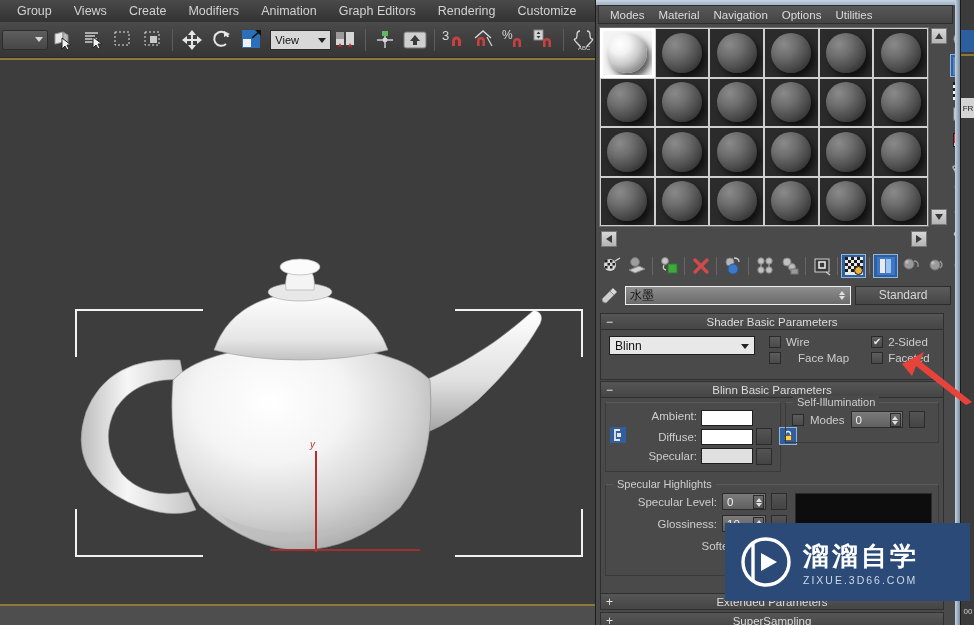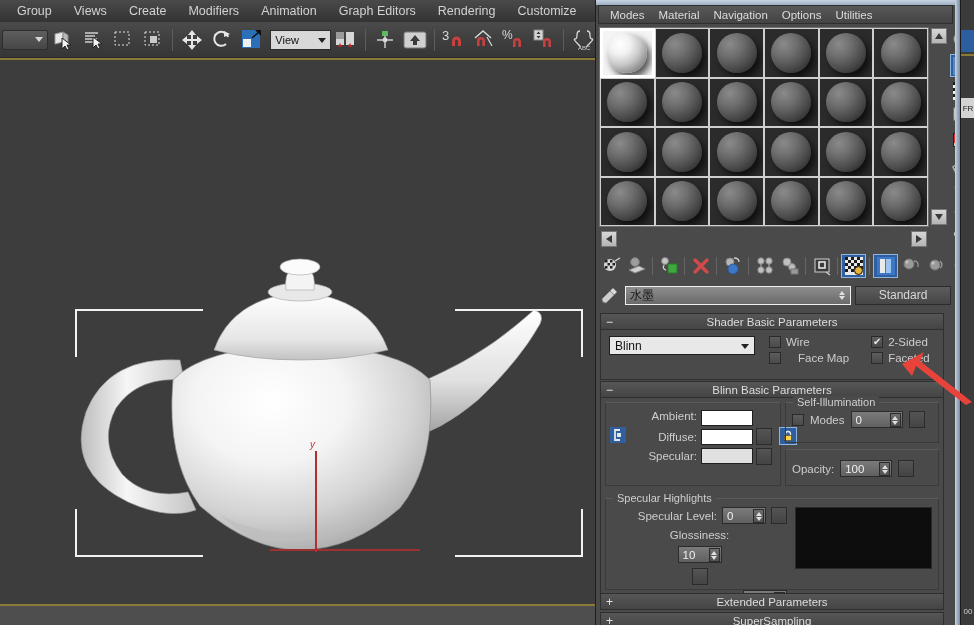--- a/index.html
+++ b/index.html
@@ -920,52 +920,39 @@
                   <span>0</span>
                   <span class="spinner">
                     <span class="tri-s-u"></span>
                     <span class="tri-s-d"></span>
                   </span>
                 </span>
                 <span class="mapbtn"></span>
               </div>
             </div>
 
-            <div class="grpbox" style="margin:0; padding:10px 6px 8px;">
-              <div style="display:flex; align-items:center; gap:6px; justify-content:flex-start;">
-                <span class="lbl">Opacity:</span>
-                <span class="spinfield" style="width:52px;">
-                  <span>100</span>
-                  <span class="spinner">
-                    <span class="tri-s-u"></span>
-                    <span class="tri-s-d"></span>
-                  </span>
-                </span>
-                <span class="mapbtn"></span>
-              </div>
-            </div>
           </div>
         </div>
 
         <div class="grpbox" style="margin:8px 4px 4px; padding:8px 6px 6px; height:92px;">
           <span class="legend">Specular Highlights</span>
           <div style="display:flex;">
             <div style="width:175px;">
               <div style="display:flex; align-items:center; justify-content:flex-end; gap:5px; margin-bottom:5px;">
                 <span class="lbl">Specular Level:</span>
                 <span class="spinfield" style="width:44px;">
                   <span>0</span>
                   <span class="spinner">
                     <span class="tri-s-u"></span>
                     <span class="tri-s-d"></span>
                   </span>
                 </span>
                 <span class="mapbtn"></span>
               </div>
-              <div style="display:flex; align-items:center; justify-content:flex-end; gap:5px; margin-bottom:5px;flex-direction:column;">
+              <div style="display:flex; align-items:center; justify-content:flex-end; gap:5px; margin-bottom:5px;">
                 <span class="lbl">Glossiness:</span>
                 <span class="spinfield" style="width:44px;">
                   <span>10</span>
                   <span class="spinner">
                     <span class="tri-s-u"></span>
                     <span class="tri-s-d"></span>
                   </span>
                 </span>
                 <span class="mapbtn"></span>
               </div>
@@ -1010,14 +997,25 @@
     <div style="position:absolute;left:0;top:98px;width:14px;height:20px;background:#d4d4d4;color:#222;font-size:8px;display:flex;align-items:center;justify-content:center;">FR</div>
     <div style="position:absolute;left:0;bottom:8px;width:14px;height:12px;color:#cfcfcf;font-size:8px;display:flex;align-items:center;justify-content:center;">00</div>
   </div>
 
   <svg id="annot-arrow" viewBox="0 0 76 75">
     <g>
       <polygon points="4,34 26,22 22,31 74,72 68,75 18,36 14,46" fill="#e8433a"></polygon>
     </g>
   </svg>
 
+  <div id="watermark">
+    <svg width="54" height="54" viewBox="0 0 54 54">
+      <circle cx="27" cy="27" r="23" fill="none" stroke="#ffffff" stroke-width="3.4"></circle>
+      <path d="M14 8 L14 46" stroke="#ffffff" stroke-width="3.4" fill="none"></path>
+      <polygon points="22,18 38,27 22,36" fill="#ffffff"></polygon>
+    </svg>
+    <div class="wm-txt">
+      <span class="wm-main">溜溜自学</span>
+      <span class="wm-sub">ZIXUE.3D66.COM</span>
+    </div>
+  </div>
 
 </div>
 
 </body></html>

